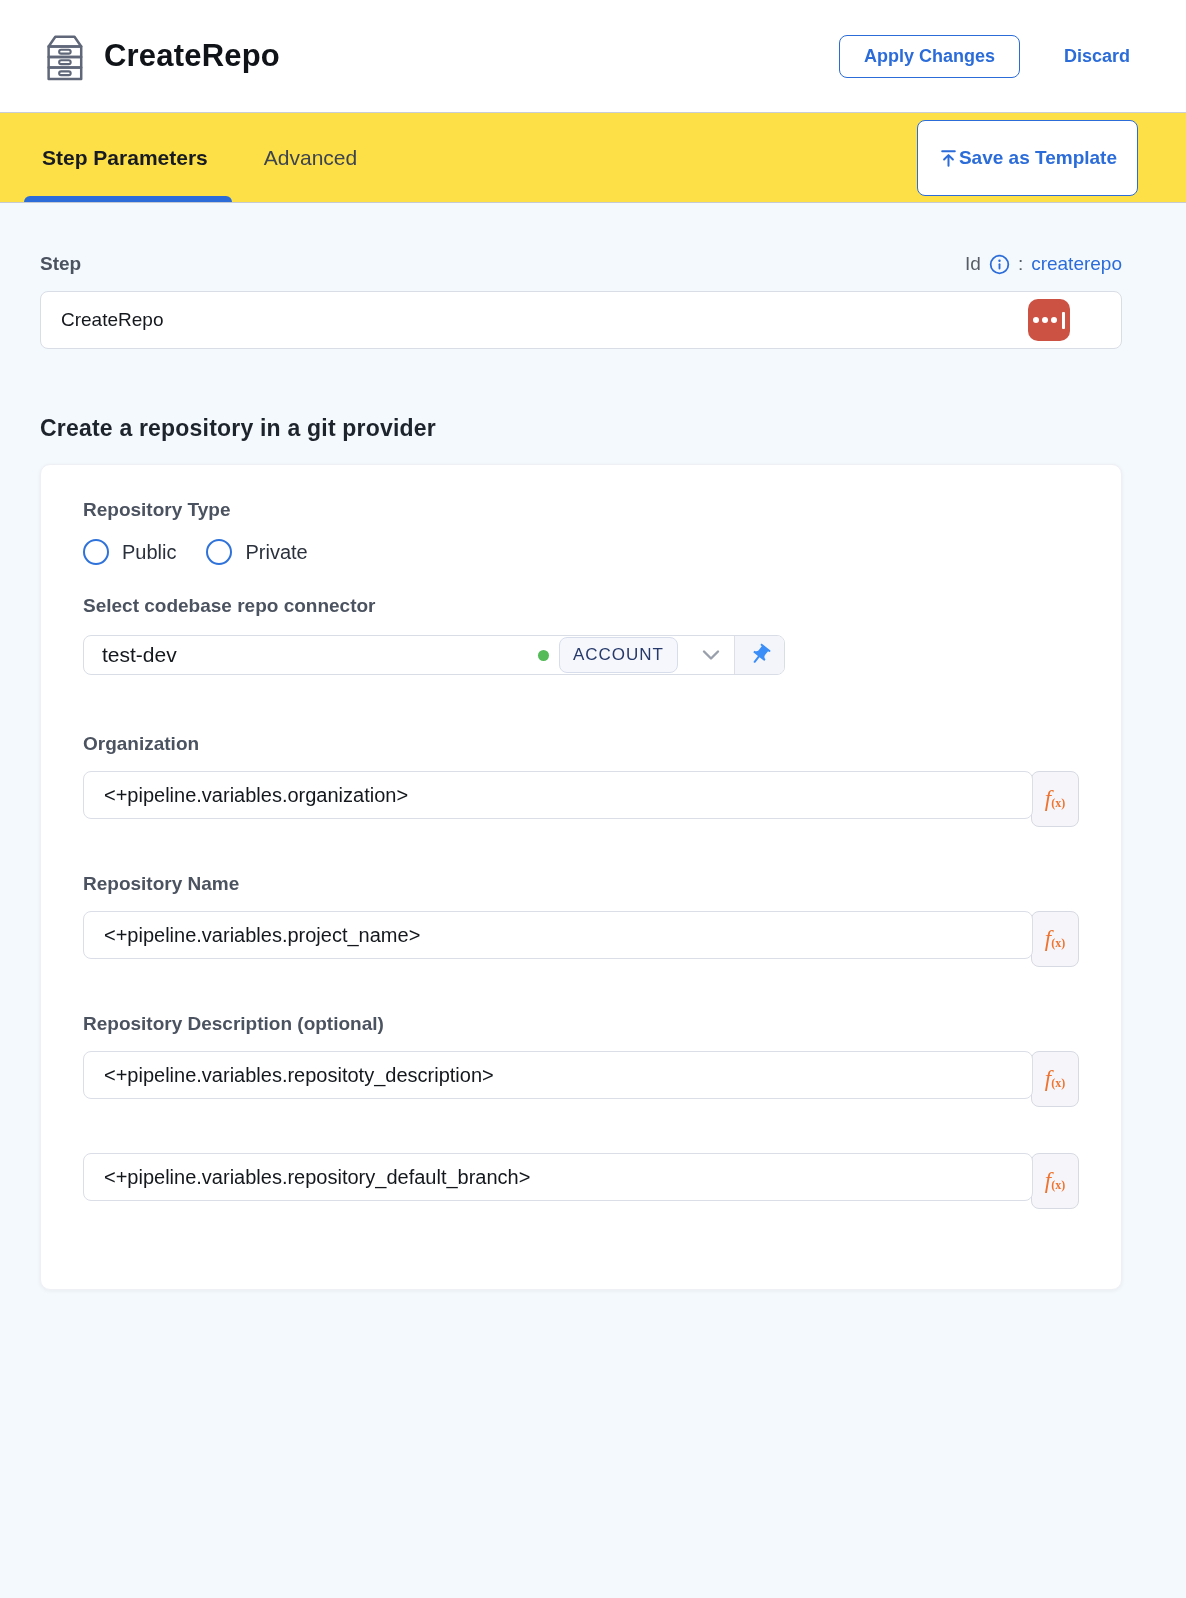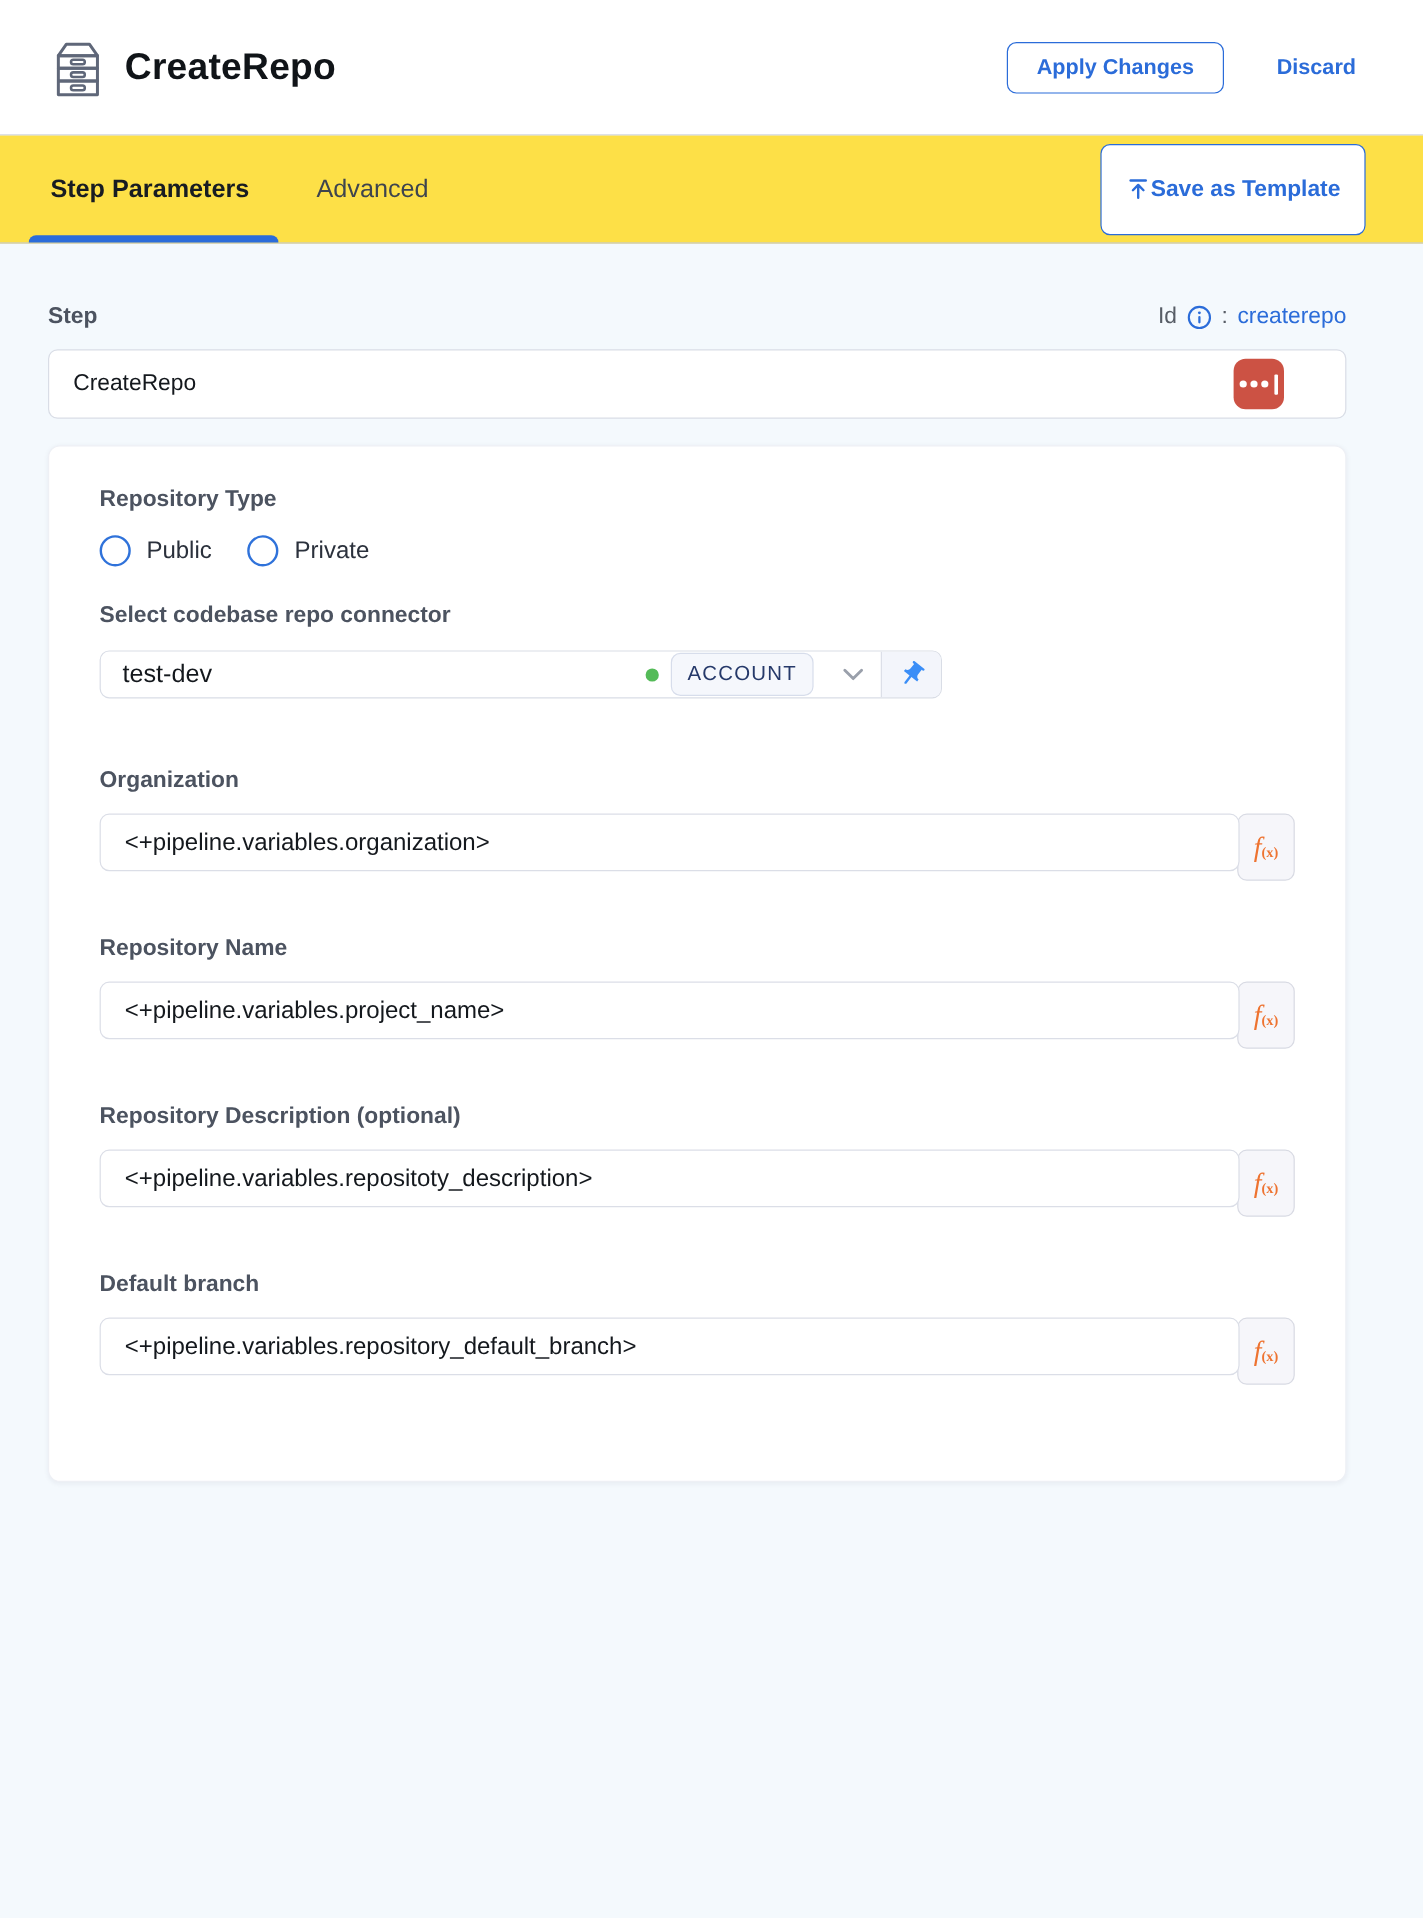--- a/index.html
+++ b/index.html
@@ -46,21 +46,21 @@
     display:flex; align-items:center;
     font-size:21px; color:#3e444e; font-weight:500;
     cursor:pointer; position:relative; padding:0 2px;
   }
   .tab.active { font-weight:700; color:#181c22; }
   .tab.active::after {
     content:""; position:absolute; left:-16px; right:-22px; bottom:0;
     height:6px; background:#2b6cd9; border-radius:6px 6px 0 0;
   }
   .btn-template {
-    display:flex; align-items:flex-start; 
+    display:flex; align-items:flex-end; 
     background:#ffffff; color:#2b6cd9;
     border:1.6px solid #2b6cd9; border-radius:8px;
     font-size:19px; font-weight:700; padding:26px 20px; cursor:pointer;
     font-family: inherit;
   }
   
   .content {
     background:#f4f9fd;
     height: 1395px;
     padding: 50px 64px 0 40px;
@@ -216,20 +216,21 @@
   <div class="input-wrap">
     <input class="text-input" type="text" value="CreateRepo" style="">
     <span class="pm-icon">
       <span class="dot"></span>
         <span class="dot"></span>
         <span class="dot"></span>
         <span class="bar"></span>
     </span>
   </div>
 
+  <div class="section-heading">Create a repository in a git provider</div>
 
   <div class="card">
 
     <div class="group-label">Repository Type</div>
     <div class="radio-row">
       <label class="radio-opt">
         <span class="radio-circle"></span>
         <span class="radio-text">Public</span>
       </label>
       <label class="radio-opt">
@@ -284,21 +285,20 @@
       <div class="exp-row">
         <input class="exp-input" type="text" value="&lt;+pipeline.variables.repositoty_description&gt;" style="">
         <span class="fx-btn">
           <span class="fx-f">f</span>
             <span class="fx-sub">(x)</span>
         </span>
       </div>
     </div>
 
     <div class="form-field">
-      <div class="field-label-row"><span class="field-label">Default branch</span></div>
       <div class="exp-row">
         <input class="exp-input" type="text" value="&lt;+pipeline.variables.repository_default_branch&gt;" style="">
         <span class="fx-btn">
           <span class="fx-f">f</span>
             <span class="fx-sub">(x)</span>
         </span>
       </div>
     </div>
 
   </div>

